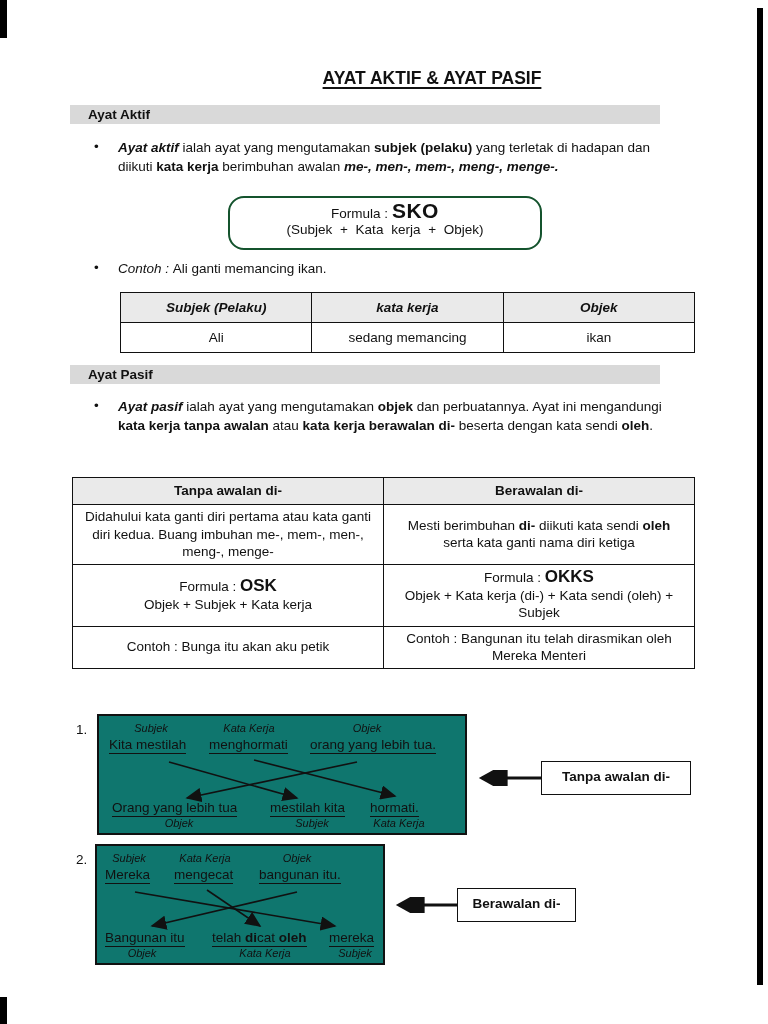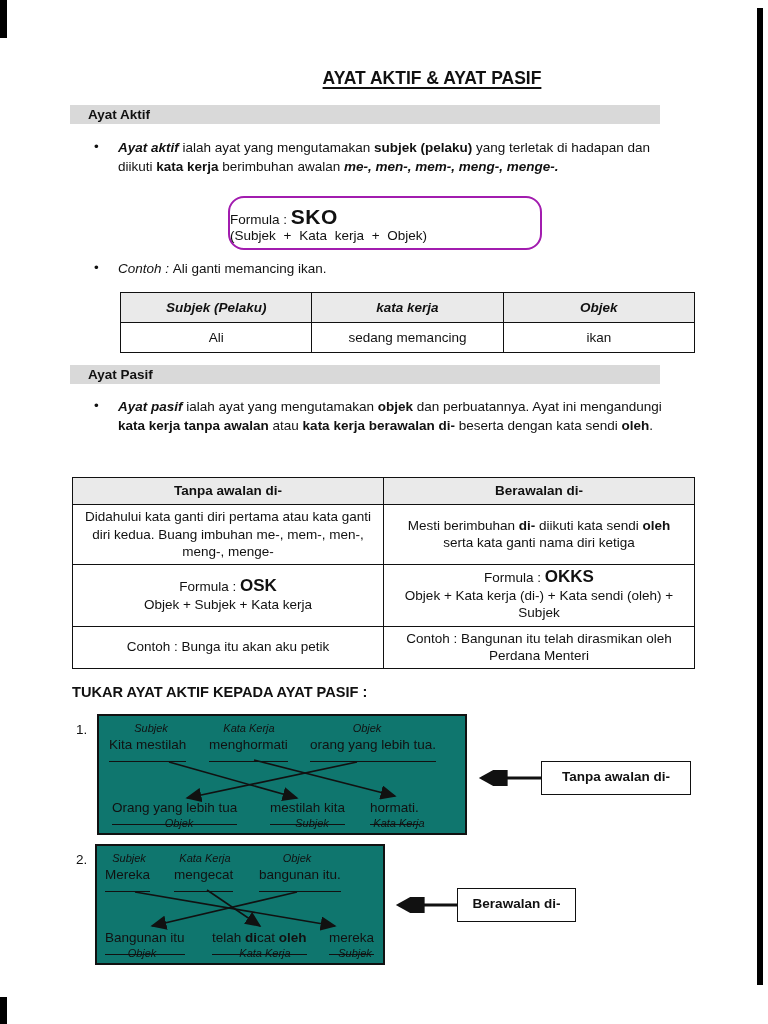--- a/index.html
+++ b/index.html
@@ -32,22 +32,22 @@
   .bullet .btext { width:546px; line-height:18.6px; }
   #bullet-aktif { top:139px; }
   #bullet-contoh { top:260px; }
   #bullet-pasif { top:398px; }
   .bi { font-weight:bold; font-style:italic; }
   .b { font-weight:bold; }
   .i { font-style:italic; }
 
   .formula-box {
     position:absolute; left:228px; top:196px; width:314px; height:54px;
-    border:2px solid #a21caf; border-radius:16px; box-sizing:border-box;
-    text-align:left; padding-top:7px;
+    border:2px solid #14532d; border-radius:16px; box-sizing:border-box;
+    text-align:center; padding-top:1px;
   }
   .formula-code { font-weight:bold; font-size:21px; letter-spacing:0.5px; }
   .formula-sub { word-spacing:4px; margin-top:-1px; }
 
   table.t1 { position:absolute; left:120px; top:292px; width:575px; border-collapse:collapse; }
   .t1 th, .t1 td { border:1.6px solid #111; text-align:center; font-size:13.5px; width:33.3%; }
   .t1 th { background:var(--table-header-bg, #eaeaea); font-weight:bold; font-style:italic; height:27px; }
   .t1 td { height:27px; font-weight:normal; }
 
   table.t2 { position:absolute; left:72px; top:477px; width:623px; border-collapse:collapse; }
@@ -63,21 +63,21 @@
   .item-num { position:absolute; font-size:13.5px; }
   #num1 { left:76px; top:722px; }
   #num2 { left:76px; top:852px; }
 
   .dbox { position:absolute; border:2px solid #111; box-sizing:border-box; background:#0f766e; }
   #box1 { left:97px; top:714px; width:370px; height:121px; }
   #box2 { left:95px; top:844px; width:290px; height:121px; }
   .dlabel { position:absolute; font-style:italic; font-size:11px; transform:translateX(-50%); white-space:nowrap; }
   .dword {
     position:absolute; font-size:13.5px; white-space:nowrap;
-    border-bottom:1.4px solid #111; padding-bottom:9px;
+    border-bottom:1.4px solid #111; padding-bottom:1px;
   }
   .dbox svg.cross { position:absolute; left:0; top:0; }
 
   .tagbox {
     position:absolute; border:1.6px solid #111; box-sizing:border-box;
     font-weight:bold; font-size:13.5px; text-align:center;
   }
   #tag1 { left:541px; top:761px; width:150px; height:34px; line-height:30px; }
   #tag2 { left:457px; top:888px; width:119px; height:34px; line-height:30px; }
   .leftarrow { position:absolute; }
@@ -159,26 +159,25 @@
         <div><span>Formula : </span><span class="fcode2">OSK</span></div>
         <div>Objek + Subjek + Kata kerja</div>
       </td>
       <td>
         <div><span>Formula : </span><span class="fcode2">OKKS</span></div>
         <div>Objek + Kata kerja (di-) + Kata sendi (oleh) + Subjek</div>
       </td>
     </tr>
     <tr class="r3">
       <td>Contoh : Bunga itu akan aku petik</td>
-      <td>Contoh : Bangunan itu telah dirasmikan oleh Perdana Menteri</td>
+      <td>Contoh : Bangunan itu telah dirasmikan oleh Mereka Menteri</td>
     </tr>
   </tbody>
     </table>
 
-  <div class="tukar-h">TUKAR AYAT AKTIF KEPADA AYAT PASIF :</div>
 
   <div class="item-num" id="num1">1.</div>
   <div class="dbox" id="box1">
     <span class="dlabel" style="left:52px;top:6px;">Subjek</span>
     <span class="dlabel" style="left:150px;top:6px;">Kata Kerja</span>
     <span class="dlabel" style="left:268px;top:6px;">Objek</span>
 
     <span class="dword" style="left:10px;top:21px;">Kita mestilah</span>
     <span class="dword" style="left:110px;top:21px;">menghormati</span>
     <span class="dword" style="left:211px;top:21px;">orang yang lebih tua.</span>

